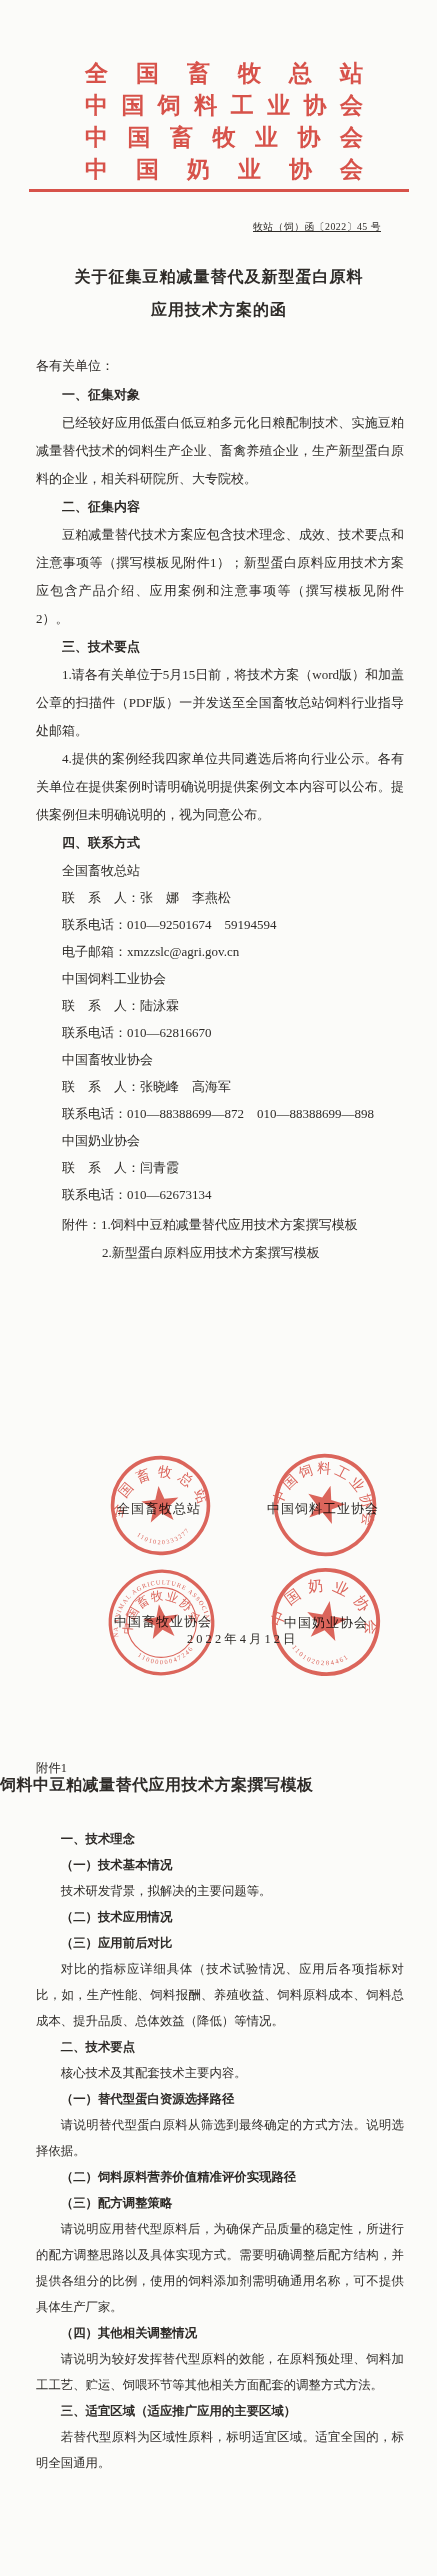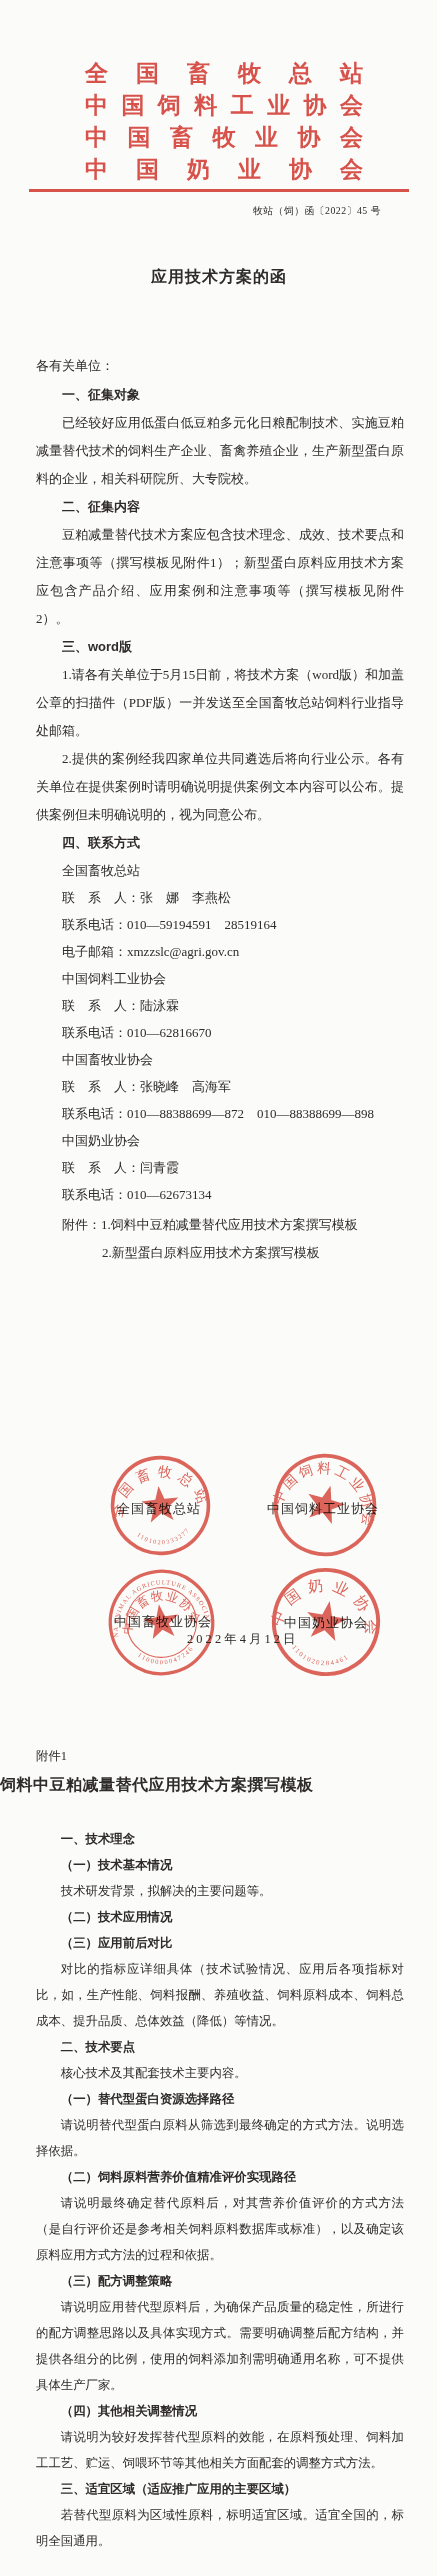--- a/index.html
+++ b/index.html
@@ -13,21 +13,21 @@
   .page{position:relative;width:438px;height:3481px;background:var(--paper-bg);overflow:hidden;}
 
   
   .letterhead{position:absolute;top:58px;left:85px;width:278px;}
   .lh-line{
     font-size:23px;line-height:32px;font-weight:bold;color:var(--header-red);
     text-align:justify;text-align-last:justify;text-justify:inter-character;
     white-space:nowrap;
   }
   .red-rule{position:absolute;top:189px;left:29px;width:380px;height:2.6px;background:var(--header-red);}
-  .doc-number{position:absolute;top:205px;left:0;width:418px;text-align:right;padding-right:37px;font-size:9.8px;letter-spacing:0.5px;}
+  .doc-number{position:absolute;top:221px;left:0;width:418px;text-align:right;padding-right:37px;font-size:9.8px;letter-spacing:0.5px;text-decoration:underline;}
 
   
   .title-block{position:absolute;top:260px;left:0;width:438px;text-align:center;}
   .title-line{font-size:16px;font-weight:bold;line-height:33px;letter-spacing:1px;}
 
   .salutation{position:absolute;top:357px;left:36px;font-size:13px;}
 
   
   .letter-body{position:absolute;top:381px;left:36px;width:368px;font-size:13px;line-height:28px;}
   .para{text-indent:2em;text-align:justify;text-justify:inter-ideograph;}
@@ -42,60 +42,61 @@
   
   .org-name{position:absolute;font-size:13px;letter-spacing:1px;white-space:nowrap;z-index:1;}
   .seal{position:absolute;z-index:2;mix-blend-mode:multiply;opacity:.93;}
   .seal svg{overflow:visible;}
   .seal .ring{fill:none;stroke:var(--seal-red);}
   .seal .star{fill:var(--seal-red);}
   .seal text{fill:var(--seal-red);font-family:"Liberation Serif","DejaVu Serif",serif;}
   .seal-date{position:absolute;top:1631px;left:187px;font-size:12.4px;letter-spacing:3.1px;z-index:3;}
 
   
-  .att-label{position:absolute;left:36px;font-size:12.4px;}
+  .att-label{position:absolute;left:36px;font-size:12.4px;margin-top:12px;}
   .att-title{position:absolute;left:0;width:438px;text-align:left;font-size:16px;font-weight:bold;letter-spacing:0.5px;}
   .att-body{position:absolute;left:36px;width:368px;font-size:12.4px;line-height:26px;}
   .att-body .sec-h{font-size:12.4px;}
   .sub-h{font-weight:bold;text-indent:2em;}
 </style>
 </head>
 <body>
 
 <div class="page">
 
   <div class="letterhead">
     <div class="lh-line">全国畜牧总站</div>
     <div class="lh-line">中国饲料工业协会</div>
     <div class="lh-line">中国畜牧业协会</div>
     <div class="lh-line">中国奶业协会</div>
   </div>
   <div class="red-rule"></div>
   <div class="doc-number">牧站（饲）函〔2022〕45 号</div>
 
   <div class="title-block">
+    <div class="title-line">关于征集豆粕减量替代及新型蛋白原料</div>
     <div class="title-line">应用技术方案的函</div>
   </div>
 
   <div class="salutation">各有关单位：</div>
 
   <div class="letter-body">
     <div class="sec-h">一、征集对象</div>
     <div class="para">已经较好应用低蛋白低豆粕多元化日粮配制技术、实施豆粕减量替代技术的饲料生产企业、畜禽养殖企业，生产新型蛋白原料的企业，相关科研院所、大专院校。</div>
     <div class="sec-h">二、征集内容</div>
     <div class="para">豆粕减量替代技术方案应包含技术理念、成效、技术要点和注意事项等（撰写模板见附件1）；新型蛋白原料应用技术方案应包含产品介绍、应用案例和注意事项等（撰写模板见附件2）。</div>
-    <div class="sec-h">三、word版</div>
+    <div class="sec-h">三、技术要点</div>
     <div class="para">1.请各有关单位于5月15日前，将技术方案（word版）和加盖公章的扫描件（PDF版）一并发送至全国畜牧总站饲料行业指导处邮箱。</div>
-    <div class="para">2.提供的案例经我四家单位共同遴选后将向行业公示。各有关单位在提供案例时请明确说明提供案例文本内容可以公布。提供案例但未明确说明的，视为同意公布。</div>
+    <div class="para">4.提供的案例经我四家单位共同遴选后将向行业公示。各有关单位在提供案例时请明确说明提供案例文本内容可以公布。提供案例但未明确说明的，视为同意公布。</div>
     <div class="sec-h">四、联系方式</div>
 
     <div class="contact-block">
       <div class="contact-org">全国畜牧总站</div>
       <div class="contact-line">联　系　人：张　娜　李燕松</div>
-      <div class="contact-line">联系电话：010—59194591　28519164</div>
+      <div class="contact-line">联系电话：010—92501674　59194594</div>
       <div class="contact-line">电子邮箱：xmzzslc@agri.gov.cn</div>
     </div>
     <div class="contact-block">
       <div class="contact-org">中国饲料工业协会</div>
       <div class="contact-line">联　系　人：陆泳霖</div>
       <div class="contact-line">联系电话：010—62816670</div>
     </div>
     <div class="contact-block">
       <div class="contact-org">中国畜牧业协会</div>
       <div class="contact-line">联　系　人：张晓峰　高海军</div>
@@ -179,21 +180,20 @@
     <div class="sub-h">（一）技术基本情况</div>
     <div class="para">技术研发背景，拟解决的主要问题等。</div>
     <div class="sub-h">（二）技术应用情况</div>
     <div class="sub-h">（三）应用前后对比</div>
     <div class="para">对比的指标应详细具体（技术试验情况、应用后各项指标对比，如，生产性能、饲料报酬、养殖收益、饲料原料成本、饲料总成本、提升品质、总体效益（降低）等情况。</div>
     <div class="sec-h">二、技术要点</div>
     <div class="para">核心技术及其配套技术主要内容。</div>
     <div class="sub-h">（一）替代型蛋白资源选择路径</div>
     <div class="para">请说明替代型蛋白原料从筛选到最终确定的方式方法。说明选择依据。</div>
     <div class="sub-h">（二）饲料原料营养价值精准评价实现路径</div>
-    <div class="para">请说明最终确定替代原料后，对其营养价值评价的方式方法（是自行评价还是参考相关饲料原料数据库或标准），以及确定该原料应用方式方法的过程和依据。</div>
     <div class="sub-h">（三）配方调整策略</div>
     <div class="para">请说明应用替代型原料后，为确保产品质量的稳定性，所进行的配方调整思路以及具体实现方式。需要明确调整后配方结构，并提供各组分的比例，使用的饲料添加剂需明确通用名称，可不提供具体生产厂家。</div>
     <div class="sub-h">（四）其他相关调整情况</div>
     <div class="para">请说明为较好发挥替代型原料的效能，在原料预处理、饲料加工工艺、贮运、饲喂环节等其他相关方面配套的调整方式方法。</div>
     <div class="sec-h">三、适宜区域（适应推广应用的主要区域）</div>
     <div class="para">若替代型原料为区域性原料，标明适宜区域。适宜全国的，标明全国通用。</div>
 
   </div>
 
 </div>

